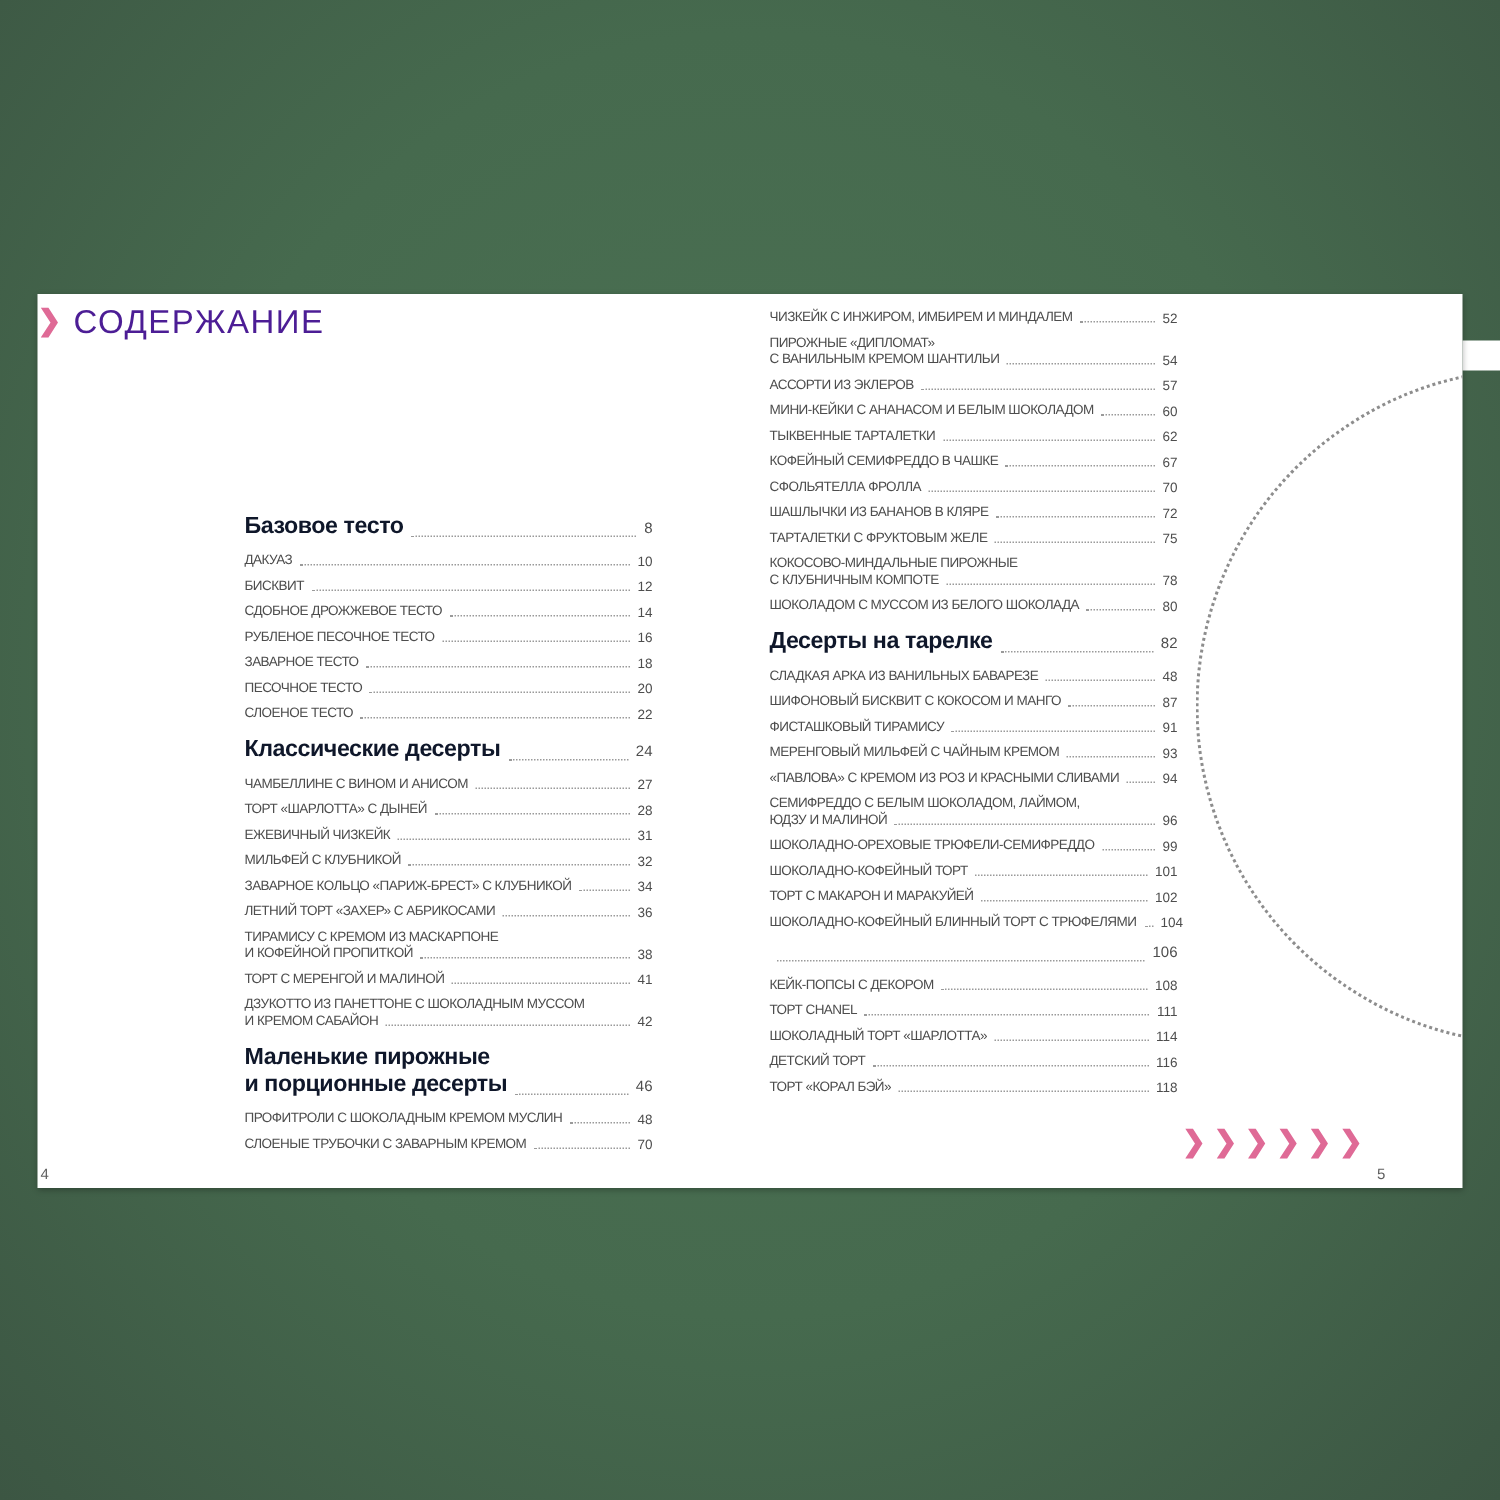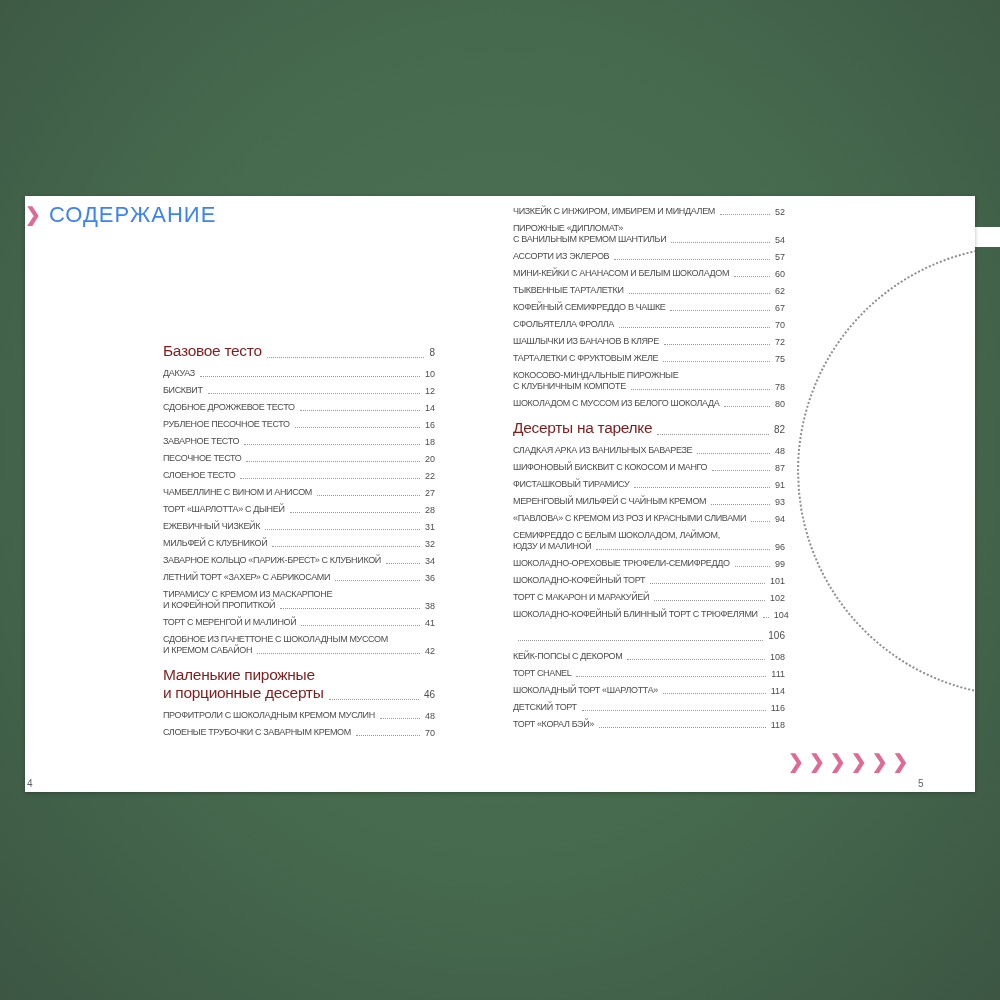--- a/index.html
+++ b/index.html
@@ -28,31 +28,31 @@
   }
   .title-row {
     position: absolute; left: 0px; top: 7px;
     display: flex; align-items: center;
   }
   .title-marker {
     color: #df6a96; font-size: 19px; font-weight: 900;
     line-height: 22px; margin-right: 8px;
   }
   .page-title {
-    font-size: 22px; color: #3b82f6; letter-spacing: 1px;
+    font-size: 22px; color: #4c1d95; letter-spacing: 1px;
     line-height: 24px; font-weight: 400;
   }
   .column { position: absolute; width: 272px; }
   .col-left  { left: 138px; top: 146px; }
   .col-right { left: 488px; top: 10px; }
 
   .heading { margin: 10px 0 8px 0; }
   .block:first-child .heading { margin-top: 0; }
   .heading .line, .heading .txt {
-    font-size: 15.5px; font-weight: 400; color: #7f1d1d;
+    font-size: 15.5px; font-weight: 700; color: #0f172a;
     letter-spacing: -0.3px; line-height: 18px; white-space: nowrap;
   }
   .heading .pagenum {
     font-weight: 400; font-size: 10px; color: #4d4d4d; margin-bottom: 2px;
   }
   .entry { margin-bottom: 6px; }
   .entry .line, .entry .txt {
     font-size: 9px; color: #4d4d4d; letter-spacing: -0.35px;
     line-height: 11px; white-space: nowrap;
   }
@@ -141,20 +141,27 @@
         </div>
         <div class="entry">
           <div class="lastline">
             <span class="txt">СЛОЕНОЕ ТЕСТО</span>
             <span class="leader"></span>
             <span class="pagenum">22</span>
           </div>
         </div>
       </div>
       <div class="block">
+        <div class="heading">
+          <div class="lastline">
+            <span class="txt">Классические десерты</span>
+            <span class="leader"></span>
+            <span class="pagenum">24</span>
+          </div>
+        </div>
         <div class="entry">
           <div class="lastline">
             <span class="txt">ЧАМБЕЛЛИНЕ С ВИНОМ И АНИСОМ</span>
             <span class="leader"></span>
             <span class="pagenum">27</span>
           </div>
         </div>
         <div class="entry">
           <div class="lastline">
             <span class="txt">ТОРТ «ШАРЛОТТА» С ДЫНЕЙ</span>
@@ -199,21 +206,21 @@
           </div>
         </div>
         <div class="entry">
           <div class="lastline">
             <span class="txt">ТОРТ С МЕРЕНГОЙ И МАЛИНОЙ</span>
             <span class="leader"></span>
             <span class="pagenum">41</span>
           </div>
         </div>
         <div class="entry">
-          <div class="line">СДОБНОЕ ИЗ ПАНЕТТОНЕ С ШОКОЛАДНЫМ МУССОМ</div>
+          <div class="line">ДЗУКОТТО ИЗ ПАНЕТТОНЕ С ШОКОЛАДНЫМ МУССОМ</div>
           <div class="lastline">
             <span class="txt">И КРЕМОМ САБАЙОН</span>
             <span class="leader"></span>
             <span class="pagenum">42</span>
           </div>
         </div>
       </div>
       <div class="block">
         <div class="heading">
           <div class="line">Маленькие пирожные</div>

